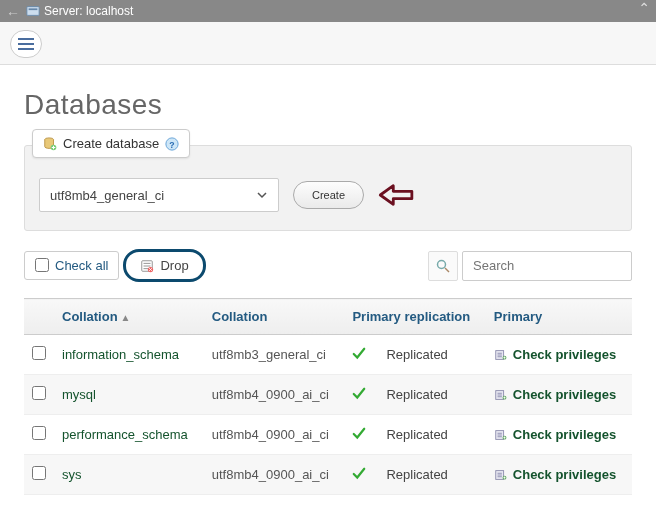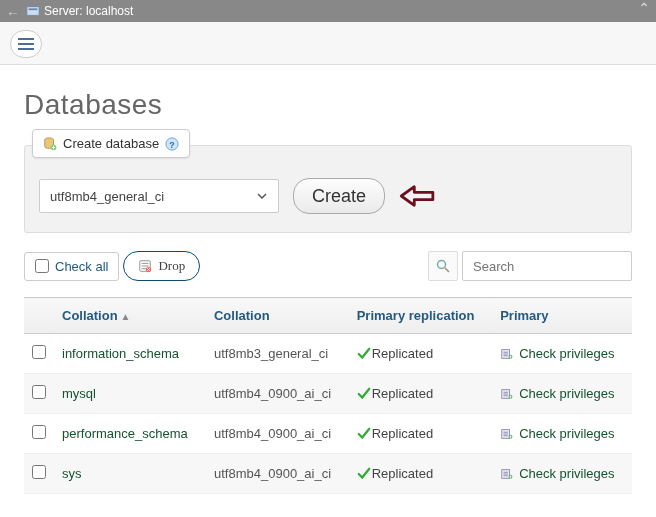--- a/index.html
+++ b/index.html
@@ -20,44 +20,44 @@
 .panel-wrap { position: relative; }
 .tab { position: absolute; top: -16px; left: 8px; background: #fff; border: 1px solid #ccc; border-radius: 4px; padding: 6px 10px; display: flex; align-items: center; gap: 6px; font-size: 13px; color: #333; box-shadow: 0 1px 2px rgba(0,0,0,0.08); }
 .tab .db-icon { width: 14px; height: 14px; }
 .tab .help-icon { width: 14px; height: 14px; }
 
 .panel { background: #f2f2f2; border: 1px solid #ddd; border-radius: 3px; padding: 32px 14px 18px 14px; display: flex; align-items: center; gap: 14px; }
 .text-input { height: 34px; border: 1px solid #ccc; border-radius: 2px; background: #fff; padding: 0 10px; font-size: 13px; color: #444; }
 .db-name-input { width: 170px; }
 .collation-select { width: 240px; display: flex; align-items: center; justify-content: space-between; cursor: pointer; }
 .collation-select .chev { color: #666; }
-.create-btn { height: 36px; padding: 0 18px; border: 1px solid #aaa; border-radius: 16px; background: linear-gradient(#fdfdfd,#eaeaea); color: #333; font-size: 18px; cursor: pointer; }
+.create-btn { height: 28px; padding: 0 18px; border: 1px solid #aaa; border-radius: 16px; background: linear-gradient(#fdfdfd,#eaeaea); color: #333; font-size: 11px; cursor: pointer; }
 .arrow { width: 38px; height: 26px; }
 
 .actions-row { display: flex; align-items: center; margin-top: 18px; width: 100%; }
 .check-all { display: flex; gap: 6px; border: 1px solid #ccc; border-radius: 3px; padding: 6px 10px; background: #fff; margin-right: 4px; }
 .check-all input { width: 14px; height: 14px; }
 .check-all span { color: #235a81; }
-.drop-btn { display: flex; align-items: center; gap: 6px; border: 1px solid #0c4a6e; border-radius: 16px; padding: 6px 14px; background: #fff; cursor: pointer; font-family: Liberation Serif, serif; }
+.drop-btn { display: flex; align-items: center; gap: 6px; border: 3px solid #0c4a6e; border-radius: 16px; padding: 6px 14px; background: #fff; cursor: pointer; }
 .drop-btn .drop-icon { width: 14px; height: 14px; }
 .drop-btn span { color: #444; }
 .search-wrap { display: flex; align-items: center; margin-left: auto; gap: 4px; justify-content: flex-end; }
 .search-icon-box { width: 30px; height: 30px; border: 1px solid #ddd; border-radius: 2px; display: flex; align-items: center; justify-content: center; background: #fafafa; }
 .search-input { width: 170px; height: 30px; }
 
 .table { margin-top: 16px; width: 100%; border-collapse: collapse; }
 .table th { text-align: left; font-weight: bold; color: #235a81; padding: 10px 8px; border-top: 1px solid #ccc; border-bottom: 1px solid #ccc; background: linear-gradient(#f8f8f8,#eeeeee); font-size: 13px; }
 .table th.chk { width: 28px; }
 .table th .sort { color: #888; font-size: 10px; margin-left: 3px; }
 .table tr.row td { padding: 11px 8px; border-bottom: 1px solid #eee; font-size: 13px; }
 .table tr.row:nth-child(even) td { background: #f7f7f7; }
 .link { color: #14532d; cursor: pointer; }
-.rep { display: flex; align-items: center; gap: 1px; color: #444; }
+.rep { display: flex; gap: 20px; color: #444; }
 .rep .chk-icon { width: 14px; height: 14px; }
-.priv { display: flex; align-items: center; gap: 5px; }
+.priv { display: flex; align-items: center; gap: 5px; font-weight: bold; }
 .priv .priv-icon { width: 14px; height: 14px; }
 input[type=checkbox] { width: 14px; height: 14px; cursor: pointer; }
 </style>
 </head>
 <body>
 
 <div class="topbar">
   <span class="back">←</span>
   <svg class="srv-icon" viewBox="0 0 16 12">
       <rect x="1" y="1" width="14" height="10" rx="1" fill="#cde" stroke="#68a" stroke-width="1"></rect>

